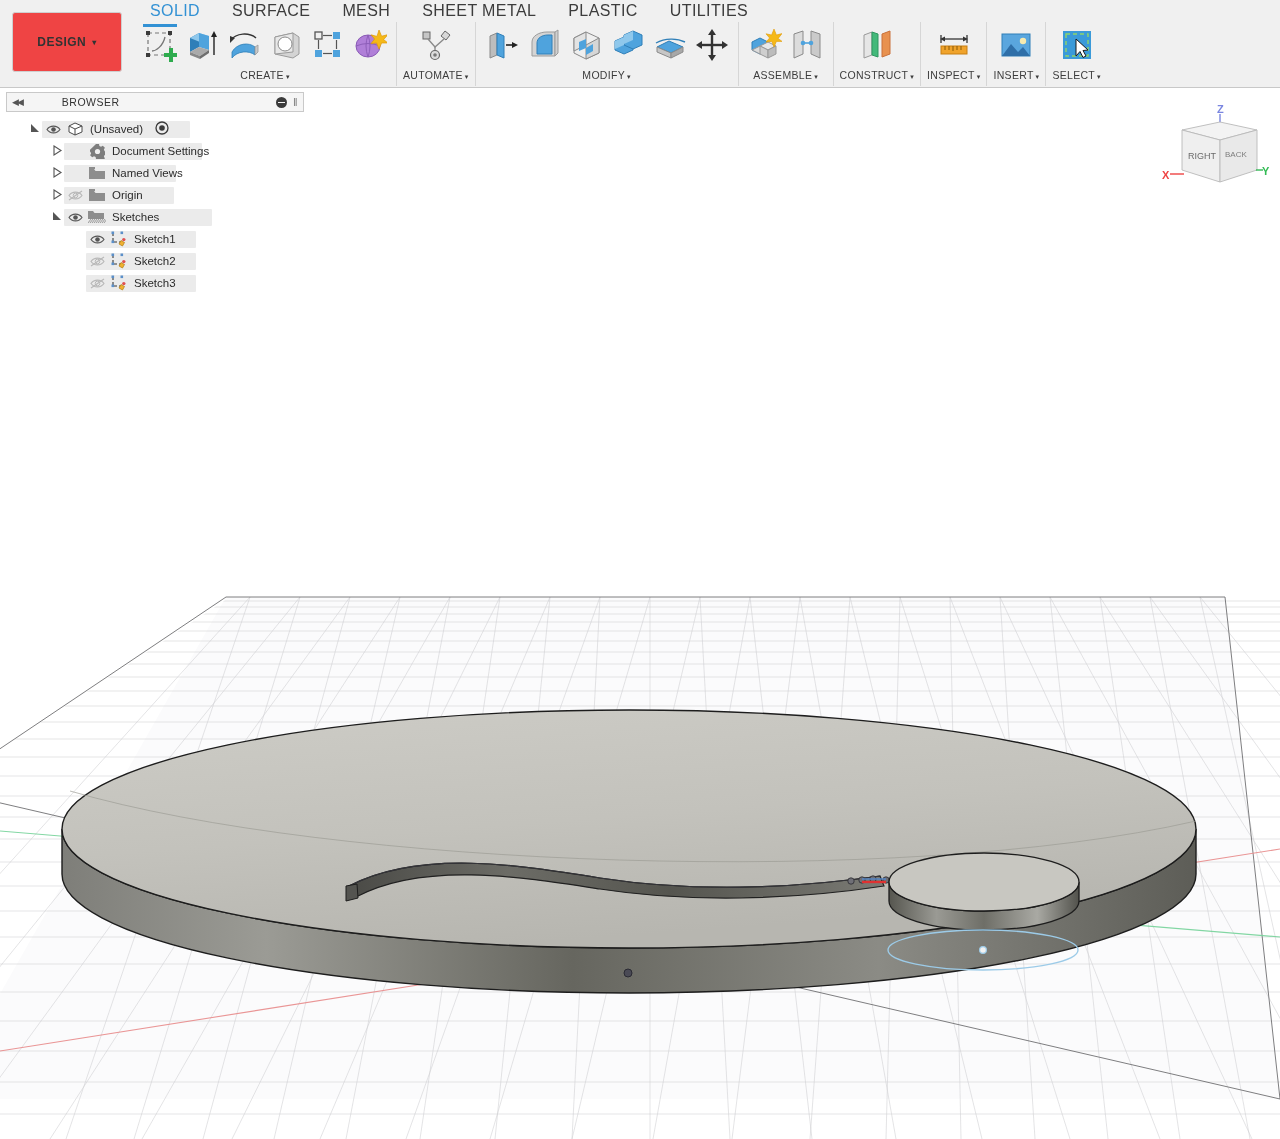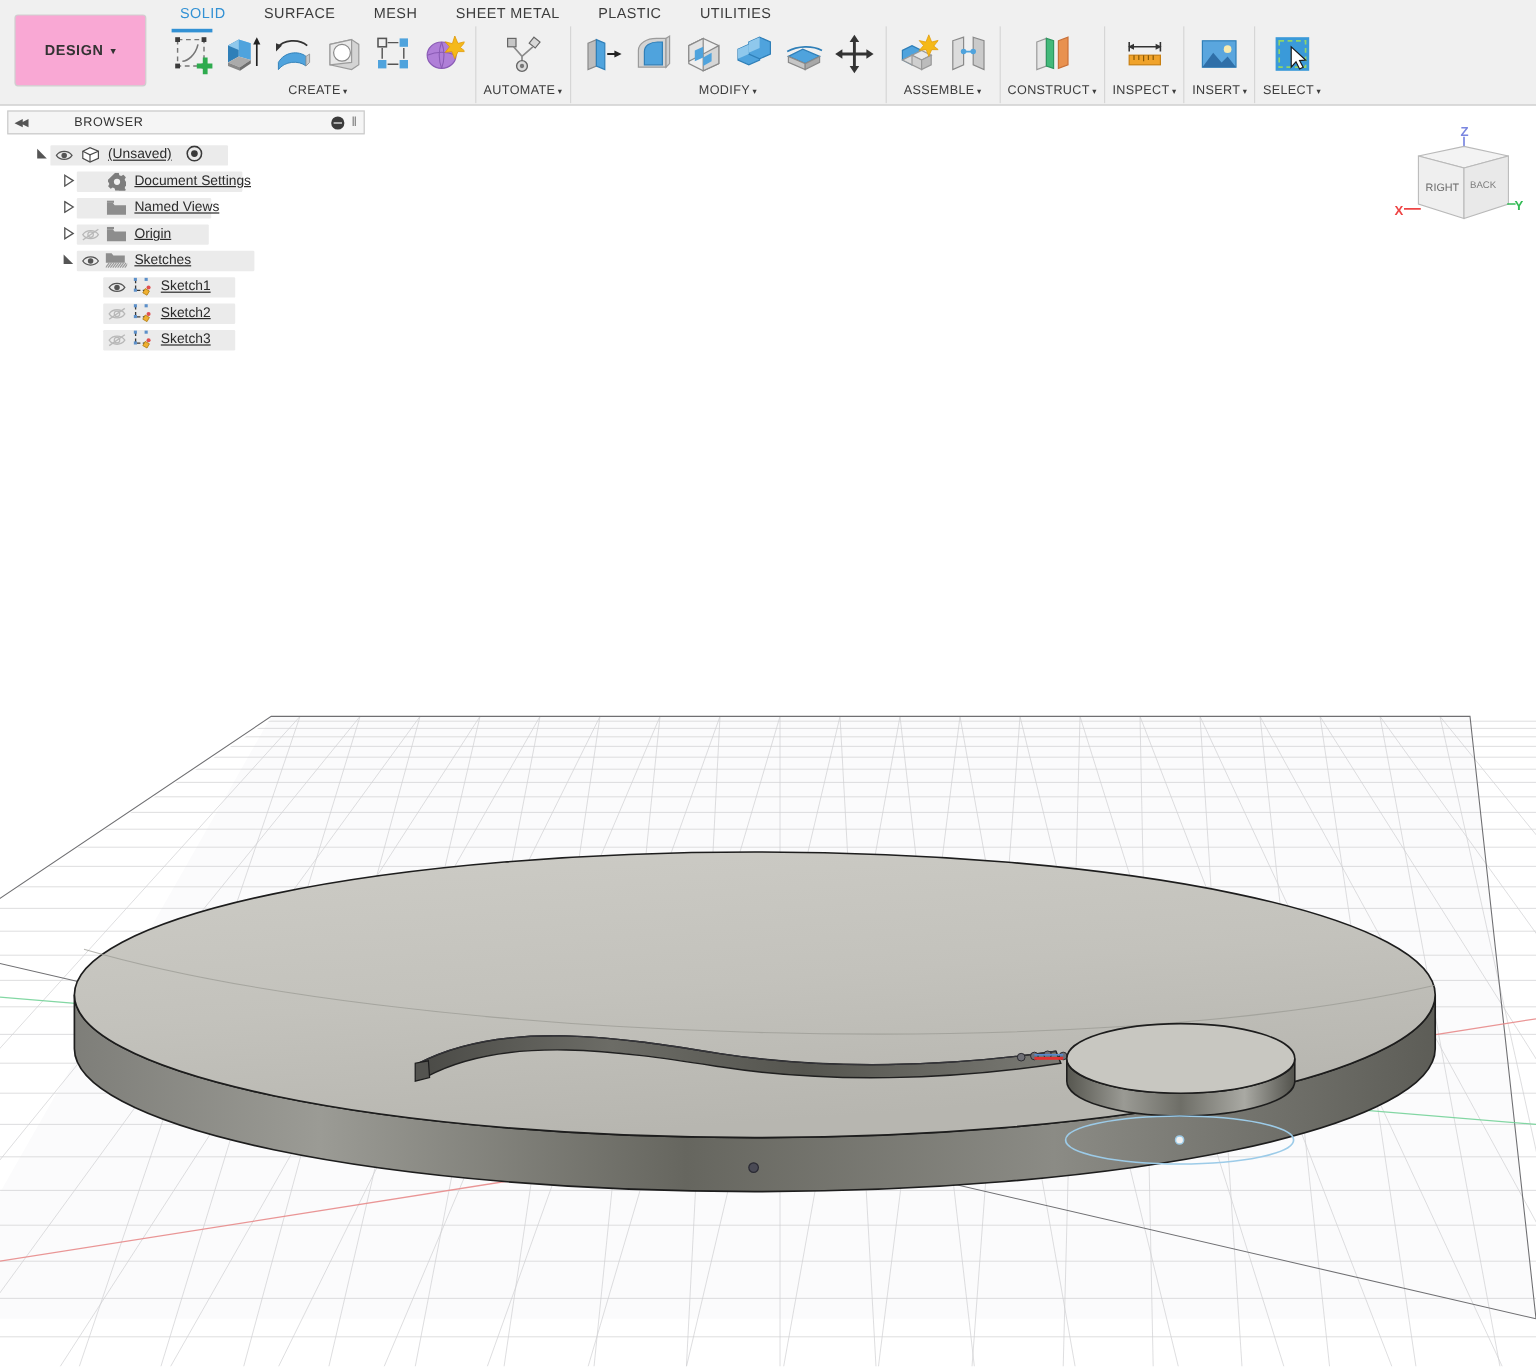--- a/index.html
+++ b/index.html
@@ -10,33 +10,33 @@
   }
 
   
   #ribbon {
     position: absolute; top: 0; left: 0; width: 1280px; height: 88px;
     background: #f0f0f0;
     border-bottom: 1px solid #c8c8c8;
   }
   #design-btn {
     position: absolute; left: 12px; top: 12px; width: 110px; height: 60px;
-    background: #f9a8d4; border: 1px solid #cfcfcf; border-radius: 3px;
+    background: #ef4444; border: 1px solid #cfcfcf; border-radius: 3px;
     display: flex; align-items: center; justify-content: center;
     font-size: 12px; font-weight: bold; letter-spacing: .5px; color: #333;
     cursor: pointer;
   }
   #design-btn .caret { margin-left: 6px; font-size: 8px; }
 
   #tabstrip {
     position: absolute; left: 134px; top: 0; height: 22px;
     display: flex; align-items: center;
   }
   .tab {
-    font-size: 12px; color: #3c3c3c; letter-spacing: .4px;
+    font-size: 16px; color: #3c3c3c; letter-spacing: .4px;
     padding: 0 16px; height: 22px; line-height: 22px; cursor: pointer;
     white-space: nowrap;
   }
   .tab.active { color: #3291d4; }
 
   #ribbon-body {
     position: absolute; left: 134px; top: 22px; right: 0; height: 65px;
     display: flex; align-items: flex-start;
   }
   .grp {
@@ -86,21 +86,21 @@
   .node .rowbg {
     position: absolute; height: 17px; background: #ebebeb; border-radius: 1px; z-index: 0;
   }
   .node > * { position: relative; z-index: 1; }
   .arrow {
     width: 14px; text-align: center; font-size: 9px; color: #555;
     flex: 0 0 14px;
   }
   .eye { width: 22px; display:flex; align-items:center; justify-content:center; flex:0 0 22px;}
   .tico { width: 22px; display:flex; align-items:center; justify-content:center; flex:0 0 22px;}
-  .lbl { padding-left: 4px; padding-right: 8px; text-decoration: underline; }
+  .lbl { padding-left: 4px; padding-right: 8px; }
   .node.selected .lbl {
     background: #1f9fe0; color: #fff; font-weight: bold;
     padding: 2px 8px 2px 4px; border-radius: 1px;
   }
   .node.selected .tico { background: #1f9fe0; }
 
   
   #canvas { position: absolute; left: 0; top: 89px; width: 1280px; height: 1050px;
             background: #ffffff; overflow: hidden; }
   #canvas svg { display: block; }

